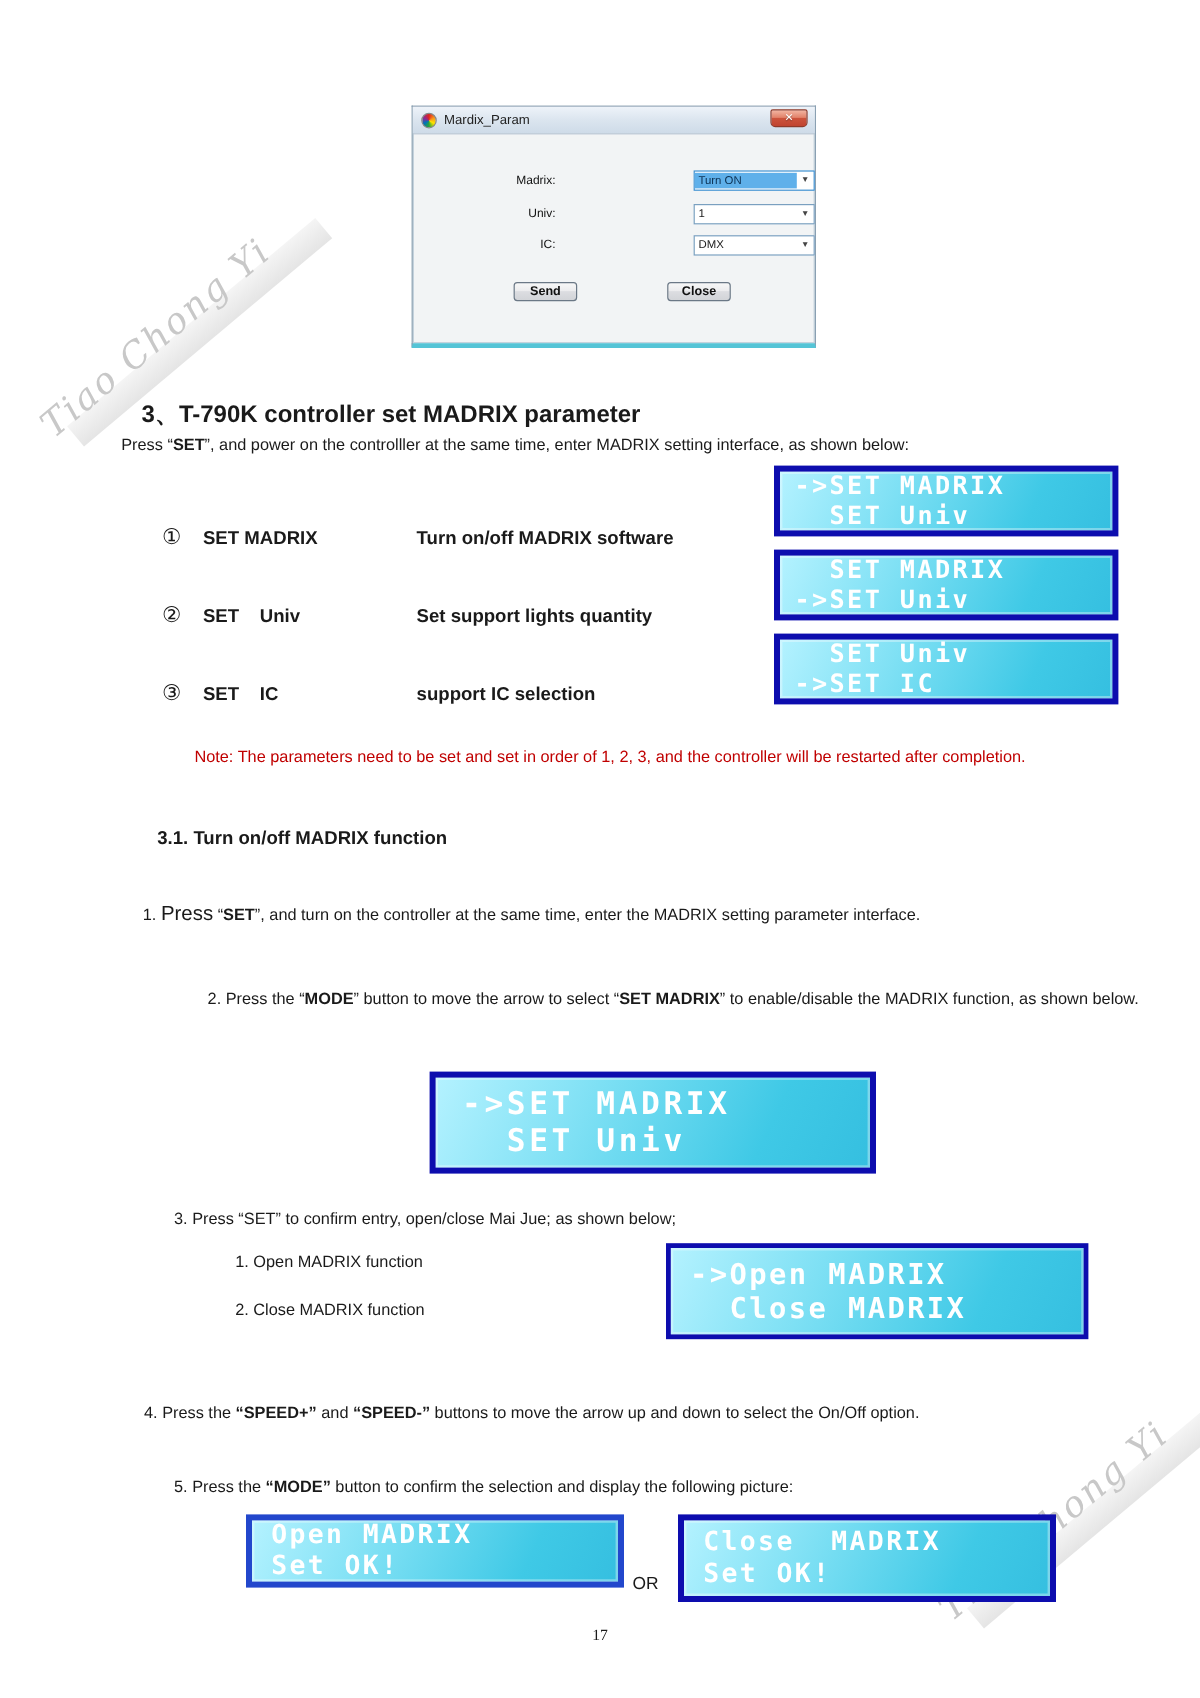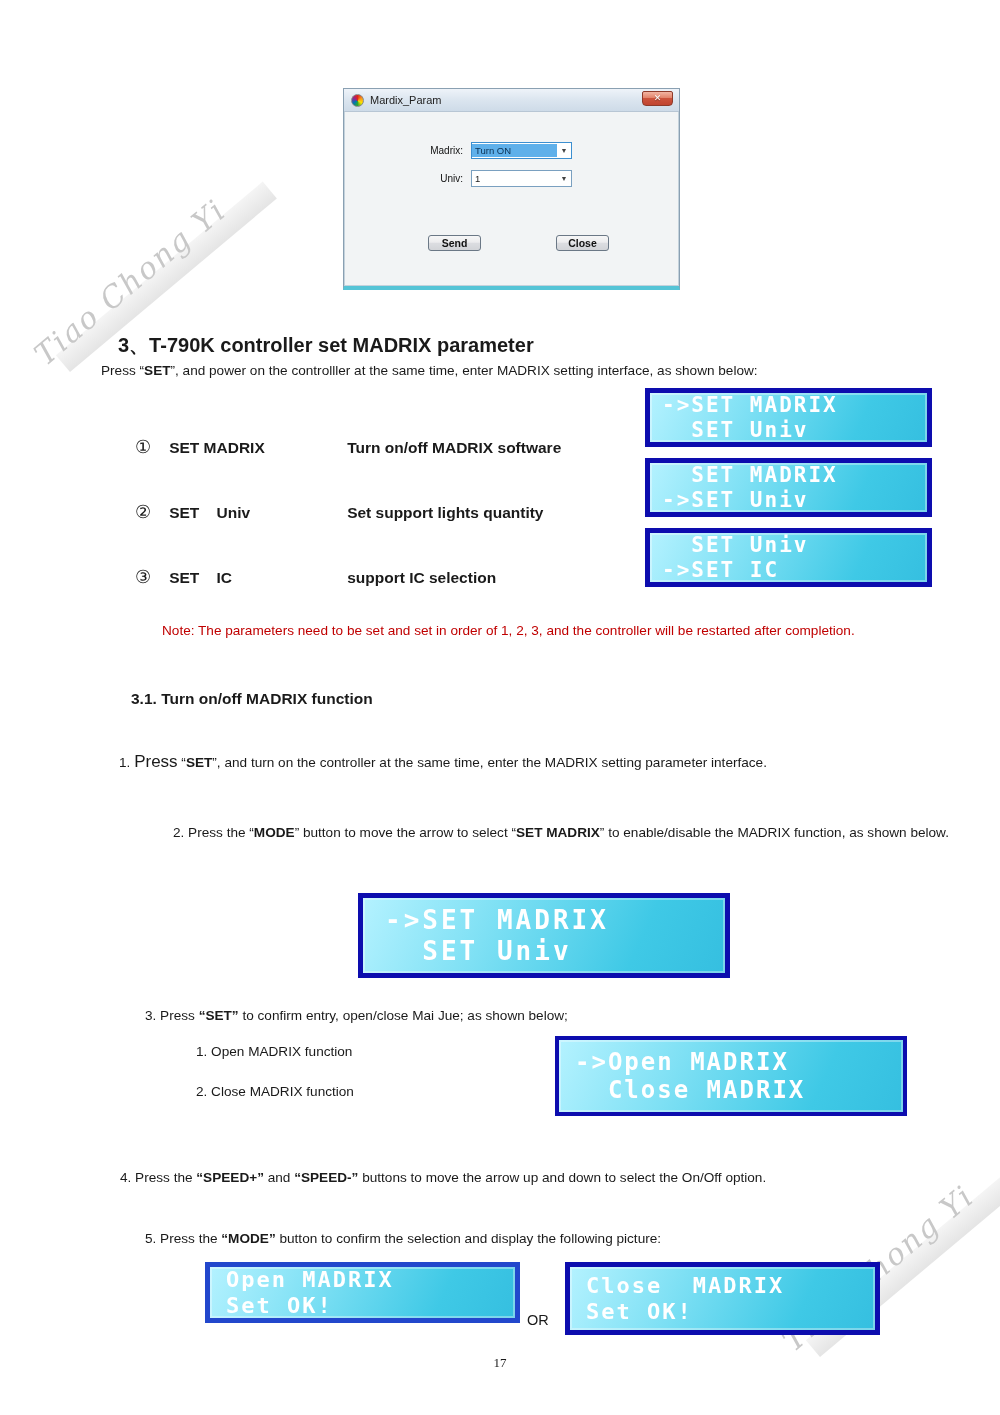--- a/index.html
+++ b/index.html
@@ -50,21 +50,21 @@
   }
   .title-text { font-size:11px; color:#222; }
   .close-btn {
     position:absolute; top:2px; right:6px; width:31px; height:15px;
     background:linear-gradient(180deg,#f2b5a2 0%,#e2836b 45%,#cc533c 50%,#c04430 100%);
     border:1px solid #8e3a2a; border-radius:2px 2px 4px 4px;
     display:flex; align-items:center; justify-content:center;
     color:#fff; font-size:9px; line-height:1; cursor:default;
     text-shadow:0 1px 1px rgba(0,0,0,.4);
   }
-  .dlg-row { position:absolute; left:0; width:100%; height:18px; display:flex; align-items:center; }
+  .dlg-row { position:absolute; left:0; width:100%; height:18px; display:flex; align-items:center;justify-content:space-between; }
   .dlg-label { width:127px; text-align:right; font-size:10px; padding-right:8px; color:#111; }
   .combo {
     width:101px; height:17px; background:#fff;
     border:1px solid #7aa0c0; display:flex; align-items:center;
   }
   .combo.focused { border-color:#3c8fd0; }
   .combo-value { flex:1; font-size:9.5px; padding:1px 3px; white-space:nowrap; overflow:hidden; }
   .combo-value.selected { background:#5fb0ea; color:#0b3052; }
   .combo-arrow { width:14px; text-align:center; font-size:7px; color:#444; flex:0 0 auto; }
   .dlg-btn {
@@ -143,20 +143,27 @@
       <span class="combo-arrow">▼</span>
     </div>
   </div>
   <div class="dlg-row" style="top:80px;">
     <span class="dlg-label">Univ:</span>
     <div class="combo">
       <span class="combo-value">1</span>
       <span class="combo-arrow">▼</span>
     </div>
   </div>
+  <div class="dlg-row" style="top:106px;">
+    <span class="dlg-label">IC:</span>
+    <div class="combo">
+      <span class="combo-value">DMX</span>
+      <span class="combo-arrow">▼</span>
+    </div>
+  </div>
 
   <div class="dlg-btn" style="left:84px; top:146px;">Send</div>
   <div class="dlg-btn" style="left:212px; top:146px;">Close</div>
 </div>
 
 <div class="doc-heading">3、T-790K controller set MADRIX parameter</div>
 
 <p class="para" id="intro"><span>Press “</span><span style="font-weight: bold;">SET</span><span>”, and power on the controlller at the same time, enter MADRIX setting interface, as shown below:</span></p>
 
 <div class="items">
@@ -197,21 +204,21 @@
 <div id="sec31">3.1. Turn on/off MADRIX function</div>
 
 <p class="para" id="step1"><span>1.   </span><span class="big">Press</span><span>  “</span><span style="font-weight: bold;">SET</span><span>”,  and  turn  on  the  controller  at  the  same  time,  enter  the  MADRIX  setting parameter interface.</span></p>
 <p class="para" id="step2"><span>2. Press the  “</span><span style="font-weight: bold;">MODE</span><span>”  button to move the arrow to select  “</span><span style="font-weight: bold;">SET MADRIX</span><span>”  to enable/disable the MADRIX function, as shown below.</span></p>
 
 <div class="lcd" id="lcd-large">
   <span>-&gt;SET MADRIX</span>
   <span>  SET Univ</span>
 </div>
 
-<p class="para" id="step3"><span>3. Press  </span><span style="font-weight: bold; margin-top: 12px;">“SET”</span><span>  to confirm entry, open/close Mai Jue; as shown below;</span></p>
+<p class="para" id="step3"><span>3. Press  </span><span style="font-weight: normal; margin-top: 12px;">“SET”</span><span>  to confirm entry, open/close Mai Jue; as shown below;</span></p>
 <div class="sub-item" id="sub1">1. Open MADRIX function</div>
 <div class="sub-item" id="sub2">2. Close MADRIX function</div>
 
 <div class="lcd" id="lcd-select">
   <span>-&gt;Open MADRIX</span>
   <span>  Close MADRIX</span>
 </div>
 
 <p class="para" id="step4"><span>4. Press the </span><span style="font-weight: bold;">“SPEED+”</span><span> and </span><span style="font-weight: bold;">“SPEED-”</span><span> buttons to move the arrow up and down to select the On/Off option.</span></p>
 <p class="para" id="step5"><span>5. Press the  </span><span style="font-weight: bold;">“MODE”</span><span>  button to confirm the selection and display the following picture:</span></p>

